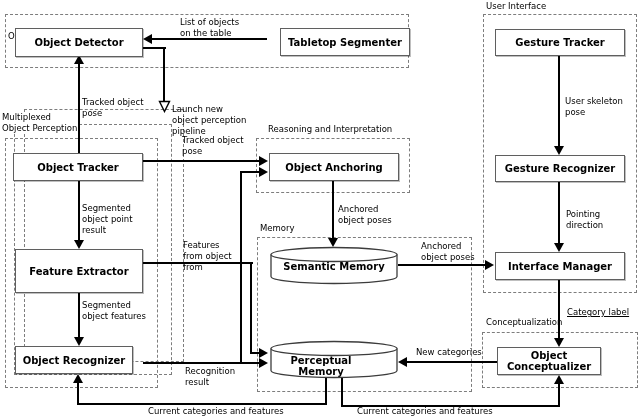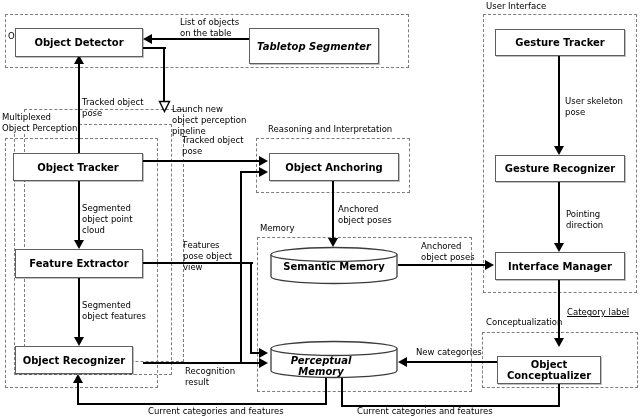--- a/index.html
+++ b/index.html
@@ -67,27 +67,27 @@
   <div class="vl" style="left:78px;top:60px;height:93px;"></div>
   <div class="ar ar-u" style="left:74px;top:55px;"></div>
   <div class="elabel" style="left:82px;top:97px;width:62px;">Tracked object pose</div>
 
   <div class="hl" style="left:143px;top:160px;width:120px;"></div>
   <div class="ar ar-r" style="left:259px;top:156px;"></div>
   <div class="elabel" style="left:182px;top:135px;width:62px;">Tracked object pose</div>
 
   <div class="vl" style="left:78px;top:181px;height:62px;"></div>
   <div class="ar ar-d" style="left:74px;top:240px;"></div>
-  <div class="elabel" style="left:82px;top:203px;width:72px;">Segmented object point cloud</div>
+  <div class="elabel" style="left:82px;top:203px;width:72px;">Segmented object point result</div>
 
   <div class="hl" style="left:143px;top:262px;width:110px;"></div>
   <div class="vl" style="left:250px;top:262px;height:92px;"></div>
   <div class="hl" style="left:250px;top:352px;width:12px;"></div>
   <div class="ar ar-r" style="left:259px;top:348px;"></div>
-  <div class="elabel" style="left:183px;top:240px;width:58px;">Features pose object view</div>
+  <div class="elabel" style="left:183px;top:240px;width:58px;">Features from object from</div>
 
   <div class="vl" style="left:78px;top:277px;height:63px;"></div>
   <div class="ar ar-d" style="left:74px;top:337px;"></div>
   <div class="elabel" style="left:82px;top:300px;width:72px;">Segmented object features</div>
 
   <div class="hl" style="left:143px;top:362px;width:120px;"></div>
   <div class="vl" style="left:240px;top:171px;height:193px;"></div>
   <div class="hl" style="left:240px;top:171px;width:22px;"></div>
   <div class="ar ar-r" style="left:259px;top:167px;"></div>
   <div class="ar ar-r" style="left:259px;top:358px;"></div>
@@ -123,40 +123,40 @@
   <div class="ar ar-u" style="left:73px;top:374px;"></div>
   <div class="elabel nowrap" style="left:148px;top:406px;">Current categories and features</div>
 
   <div class="vl" style="left:341px;top:378px;height:29px;"></div>
   <div class="hl" style="left:341px;top:405px;width:219px;"></div>
   <div class="vl" style="left:558px;top:383px;height:24px;"></div>
   <div class="ar ar-u" style="left:554px;top:375px;"></div>
   <div class="elabel nowrap" style="left:357px;top:406px;">Current categories and features</div>
 
   <div class="node" style="left:15px;top:28px;width:128px;height:29px;">Object Detector</div>
-  <div class="node" style="left:249px;top:28px;width:130px;height:36px;font-style:italic;">Tabletop Segmenter</div>
+  <div class="node" style="left:280px;top:28px;width:130px;height:28px;">Tabletop Segmenter</div>
   <div class="node" style="left:495px;top:29px;width:130px;height:27px;">Gesture Tracker</div>
   <div class="node" style="left:13px;top:153px;width:130px;height:28px;">Object Tracker</div>
   <div class="node" style="left:269px;top:153px;width:130px;height:28px;">Object Anchoring</div>
   <div class="node" style="left:495px;top:155px;width:130px;height:27px;">Gesture Recognizer</div>
-  <div class="node" style="left:15px;top:249px;width:128px;height:29px;">Feature Extractor</div>
+  <div class="node" style="left:15px;top:249px;width:128px;height:44px;">Feature Extractor</div>
   <div class="node" style="left:495px;top:252px;width:130px;height:28px;">Interface Manager</div>
   <div class="node" style="left:15px;top:346px;width:118px;height:28px;text-align:right;">Object Recognizer</div>
-  <div class="node" style="left:497px;top:356px;width:104px;height:28px;">Object Conceptualizer</div>
+  <div class="node" style="left:497px;top:347px;width:104px;height:28px;">Object Conceptualizer</div>
 
   <div class="cyl" style="left:270px;top:246px;width:128px;height:39px;">
     <svg width="128" height="39" viewBox="0 0 128 39">
       <path d="M 1,8.5 L 1,30.5 A 63,7 0 0 1 127,30.5 L 127,8.5" fill="#ffffff" stroke="none"></path>
       <path d="M 1,8.5 L 1,30.5 A 63,7 0 1 0 127,30.5 L 127,8.5" fill="#ffffff" stroke="#3c3c3c" stroke-width="1.3"></path>
       <ellipse cx="64" cy="8.5" rx="63" ry="7" fill="#ffffff" stroke="#3c3c3c" stroke-width="1.3"></ellipse>
     </svg>
     <div class="cyl-label">Semantic Memory</div>
   </div>
 
-  <div class="cyl" style="left:270px;top:340px;width:102px;height:39px;font-style:italic;">
+  <div class="cyl" style="left:270px;top:340px;width:102px;height:39px;">
     <svg width="128" height="39" viewBox="0 0 128 39">
       <path d="M 1,8.5 L 1,30.5 A 63,7 0 0 1 127,30.5 L 127,8.5" fill="#ffffff" stroke="none"></path>
       <path d="M 1,8.5 L 1,30.5 A 63,7 0 1 0 127,30.5 L 127,8.5" fill="#ffffff" stroke="#3c3c3c" stroke-width="1.3"></path>
       <ellipse cx="64" cy="8.5" rx="63" ry="7" fill="#ffffff" stroke="#3c3c3c" stroke-width="1.3"></ellipse>
     </svg>
     <div class="cyl-label">Perceptual Memory</div>
   </div>
 
 </div>
 

